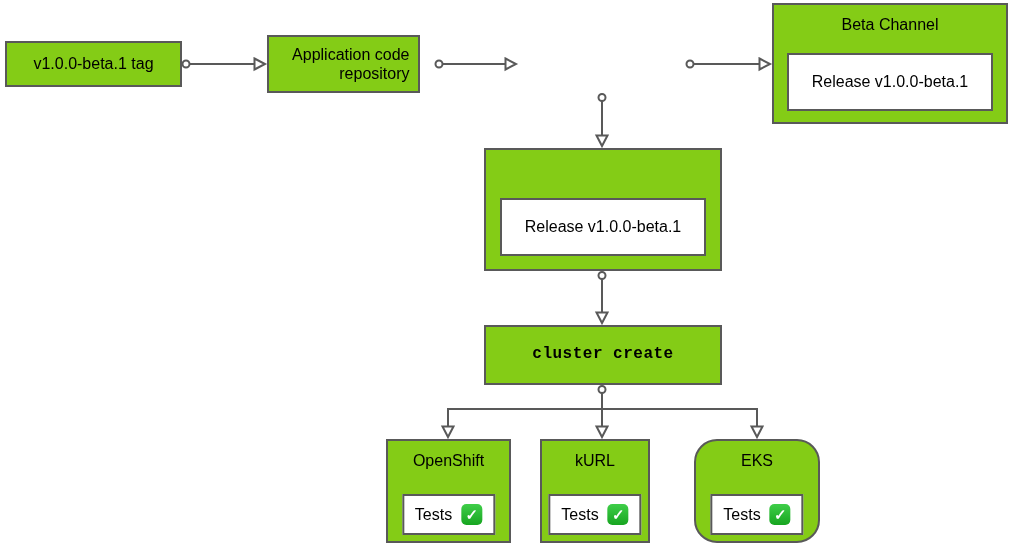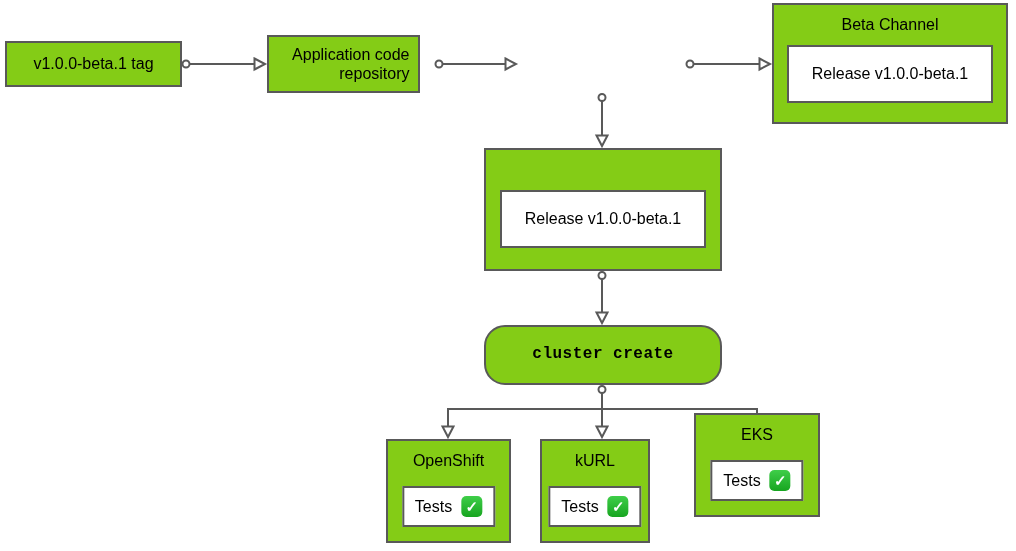--- a/index.html
+++ b/index.html
@@ -62,20 +62,21 @@
   }
   .inner {
     position: absolute;
     background: #ffffff;
     border: 2px solid #595959;
     box-sizing: border-box;
     display: flex;
     align-items: center;
     justify-content: center;
     font-size: 16px;
+    margin-top: 8px;
   }
   .release-inner {
     top: 40px;
     left: 50%;
     transform: translateX(-50%);
     width: 206px;
     height: 58px;
   }
   .tests-inner {
     top: 45px;
@@ -98,24 +99,24 @@
     font-size: 15px;
     font-weight: bold;
     line-height: 1;
   }
   
   #box-tag        { left: 5px;   top: 41px;  width: 177px; height: 46px; }
   #box-repo       { left: 267px; top: 35px;  width: 153px; height: 58px; text-align: right; }
   #box-ci         { left: 518px; top: 35px;  width: 168px; height: 58px; }
   #box-beta       { left: 772px; top: 3px;   width: 236px; height: 121px; }
   #box-temp       { left: 484px; top: 148px; width: 238px; height: 123px; }
-  #box-cluster    { left: 484px; top: 325px; width: 238px; height: 60px; border-radius: 21px; }
+  #box-cluster    { left: 484px; top: 325px; width: 238px; height: 60px; }
   #box-openshift  { left: 386px; top: 439px; width: 125px; height: 104px; }
   #box-kurl       { left: 540px; top: 439px; width: 110px; height: 104px; }
-  #box-eks        { left: 694px; top: 413px; width: 126px; height: 104px; }
+  #box-eks        { left: 694px; top: 439px; width: 126px; height: 104px; border-radius: 23px; }
 </style>
 </head>
 <body>
 
 <div class="canvas">
 
   <svg class="wires" width="1016" height="551" viewBox="0 0 1016 551" xmlns="http://www.w3.org/2000/svg">
     <defs>
       <marker id="arw" markerUnits="userSpaceOnUse" markerWidth="15" markerHeight="15" refX="12" refY="7" orient="auto">
         <path d="M1.5,1.5 L12,7 L1.5,12.5 Z" fill="#ffffff" stroke="#595959" stroke-width="2"></path>

